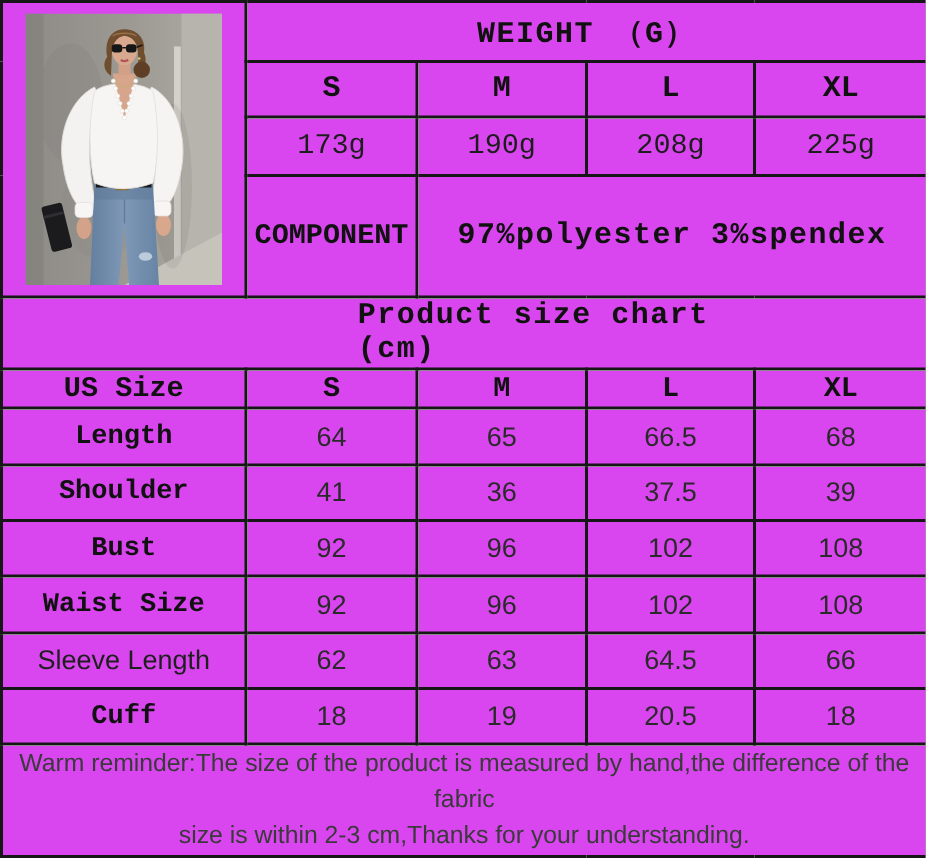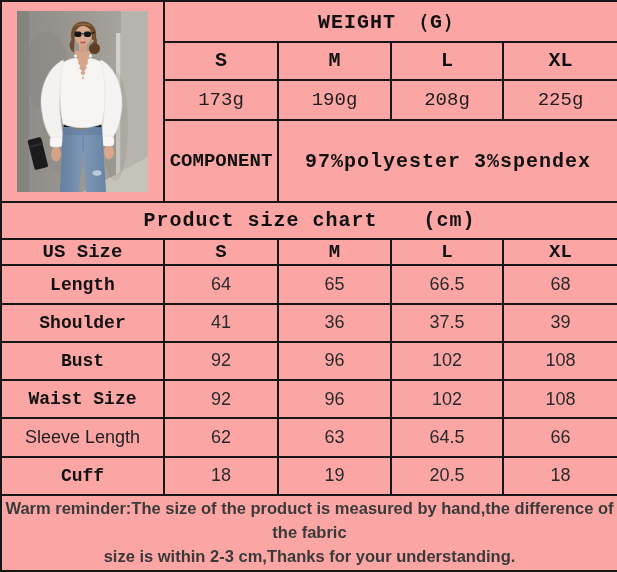--- a/index.html
+++ b/index.html
@@ -6,38 +6,38 @@
   .stage{
     width:617px;height:572px;box-sizing:border-box;background:#fff;
     font-family:"Liberation Mono","DejaVu Sans Mono",monospace;color:#111;
   }
   table.sheet{
     width:617px;height:572px;border-collapse:collapse;table-layout:fixed;
     background:#fff;
   }
   table.sheet td{
     border:2px solid #161616;text-align:center;vertical-align:middle;
-    padding:0;overflow:hidden;background:#fca5a5;
+    padding:0;overflow:hidden;background:#d946ef;
   }
   
   .mono-b{font-family:"Liberation Mono","DejaVu Sans Mono",monospace;font-weight:700;}
   .mono-r{font-family:"Liberation Mono","DejaVu Sans Mono",monospace;font-weight:400;}
   .t-title{font-size:20px;letter-spacing:1px;}
   .t-size{font-size:20px;}
   .t-weight{font-size:19px;color:#1d1d1d;margin-top:20px;}
   .t-comp{font-size:19px;}
   .t-compval{font-size:20px;letter-spacing:1px;}
   .t-chart-title{font-size:20px;letter-spacing:1px;}
   .t-colhead{font-size:19px;}
   .t-rowlabel{font-size:18px;}
   .t-rowlabel-sans{font-family:"Liberation Sans","DejaVu Sans",sans-serif;font-weight:400;font-size:18px;color:#1f1f1f;}
   .t-num{font-family:"Liberation Sans","DejaVu Sans",sans-serif;font-weight:400;font-size:18px;color:#2a2a2a;}
-  .chart-title-wrap{display:inline-flex;align-items:baseline;}
+  .chart-title-wrap{display:inline-flex;align-items:baseline;flex-direction:column;}
   .chart-title-unit{margin-left:46px;}
-  .footer-cell{font-family:"Liberation Sans","DejaVu Sans",sans-serif;font-weight:700;font-size:16.5px;color:#3a3a3a;line-height:1.45;}
+  .footer-cell{font-family:"Liberation Sans","DejaVu Sans",sans-serif;font-weight:400;font-size:16.5px;color:#3a3a3a;line-height:1.45;}
   
   .photo-cell{vertical-align:middle;}
   .photo-wrap{width:131px;height:181px;margin:0 auto;display:block;}
 </style>
 </head>
 <body>
 
 <div class="stage">
 <table class="sheet">
   <colgroup>

